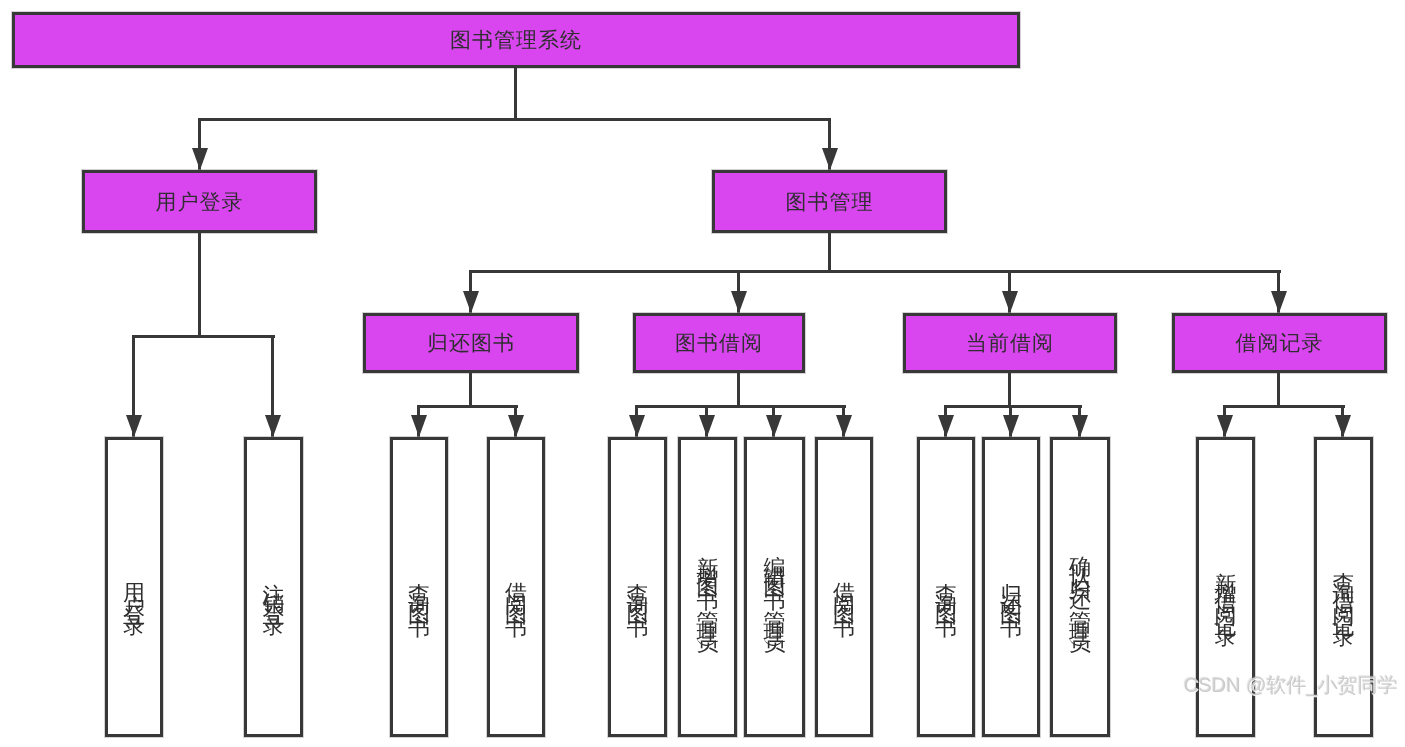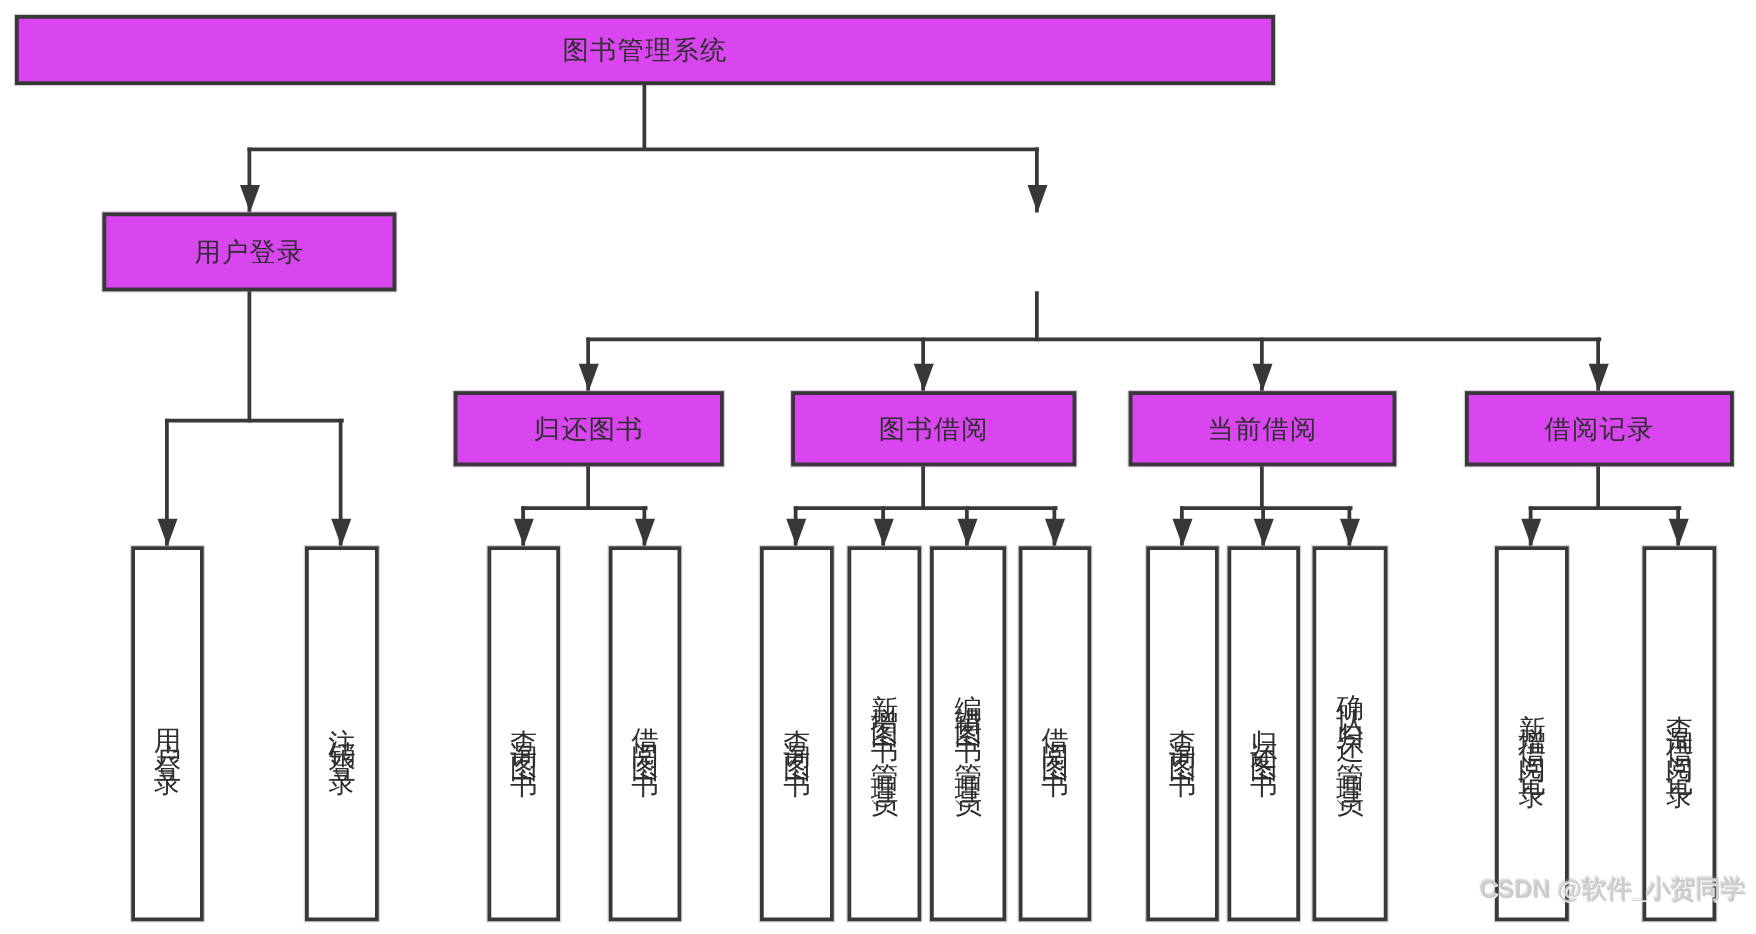--- a/index.html
+++ b/index.html
@@ -36,63 +36,63 @@
   }
   .vline{position:absolute;width:3px;background:var(--line);}
   .hline{position:absolute;height:3px;background:var(--line);}
   .arrow{
     position:absolute;width:0;height:0;margin-left:-8px;
     border-left:8px solid transparent;
     border-right:8px solid transparent;
     border-top:22px solid var(--line);
   }
   .watermark{
-    position:absolute;left:1184px;top:698px;
+    position:absolute;left:1184px;top:672px;
     font-size:20px;color:#cccccc;
     text-shadow:1px 1px 0 rgba(255,255,255,0.9), -1px -1px 1px rgba(150,150,150,0.35);
     white-space:nowrap;
-    font-weight:bold;
   }
 </style>
 </head>
 <body>
 
 <div class="canvas">
 
   <div class="hbox" style="left:12px;top:12px;width:1008px;height:56px;">图书管理系统</div>
 
   <div class="vline" style="left:514px;top:67px;height:53px;"></div>
   <div class="hline" style="left:198px;top:118px;width:633px;"></div>
   <div class="vline" style="left:198px;top:118px;height:52px;"></div>
   <div class="arrow" style="left:200px;top:148px;"></div>
   <div class="vline" style="left:828px;top:118px;height:52px;"></div>
   <div class="arrow" style="left:830px;top:148px;"></div>
 
   <div class="hbox" style="left:82px;top:170px;width:235px;height:63px;">用户登录</div>
+  <div class="hbox" style="left:712px;top:170px;width:235px;height:63px;">图书管理</div>
 
   <div class="vline" style="left:198px;top:233px;height:105px;"></div>
   <div class="hline" style="left:132px;top:335px;width:143px;"></div>
   <div class="vline" style="left:132px;top:335px;height:102px;"></div>
   <div class="arrow" style="left:134px;top:415px;"></div>
   <div class="vline" style="left:271px;top:335px;height:102px;"></div>
   <div class="arrow" style="left:273px;top:415px;"></div>
 
   <div class="vline" style="left:828px;top:233px;height:40px;"></div>
   <div class="hline" style="left:469px;top:270px;width:812px;"></div>
   <div class="vline" style="left:469px;top:270px;height:43px;"></div>
   <div class="arrow" style="left:471px;top:291px;"></div>
   <div class="vline" style="left:737px;top:270px;height:43px;"></div>
   <div class="arrow" style="left:739px;top:291px;"></div>
   <div class="vline" style="left:1008px;top:270px;height:43px;"></div>
   <div class="arrow" style="left:1010px;top:291px;"></div>
   <div class="vline" style="left:1277px;top:270px;height:43px;"></div>
   <div class="arrow" style="left:1279px;top:291px;"></div>
 
   <div class="hbox" style="left:363px;top:313px;width:216px;height:60px;">归还图书</div>
-  <div class="hbox" style="left:633px;top:313px;width:228px;height:60px;">图书借阅</div>
+  <div class="hbox" style="left:633px;top:313px;width:172px;height:60px;">图书借阅</div>
   <div class="hbox" style="left:1172px;top:313px;width:215px;height:60px;">借阅记录</div>
   <div class="hbox" style="left:903px;top:313px;width:214px;height:60px;">当前借阅</div>
 
   <div class="vline" style="left:469px;top:373px;height:35px;"></div>
   <div class="hline" style="left:417px;top:405px;width:101px;"></div>
   <div class="vline" style="left:417px;top:405px;height:32px;"></div>
   <div class="arrow" style="left:419px;top:415px;"></div>
   <div class="vline" style="left:514px;top:405px;height:32px;"></div>
   <div class="arrow" style="left:516px;top:415px;"></div>
 

